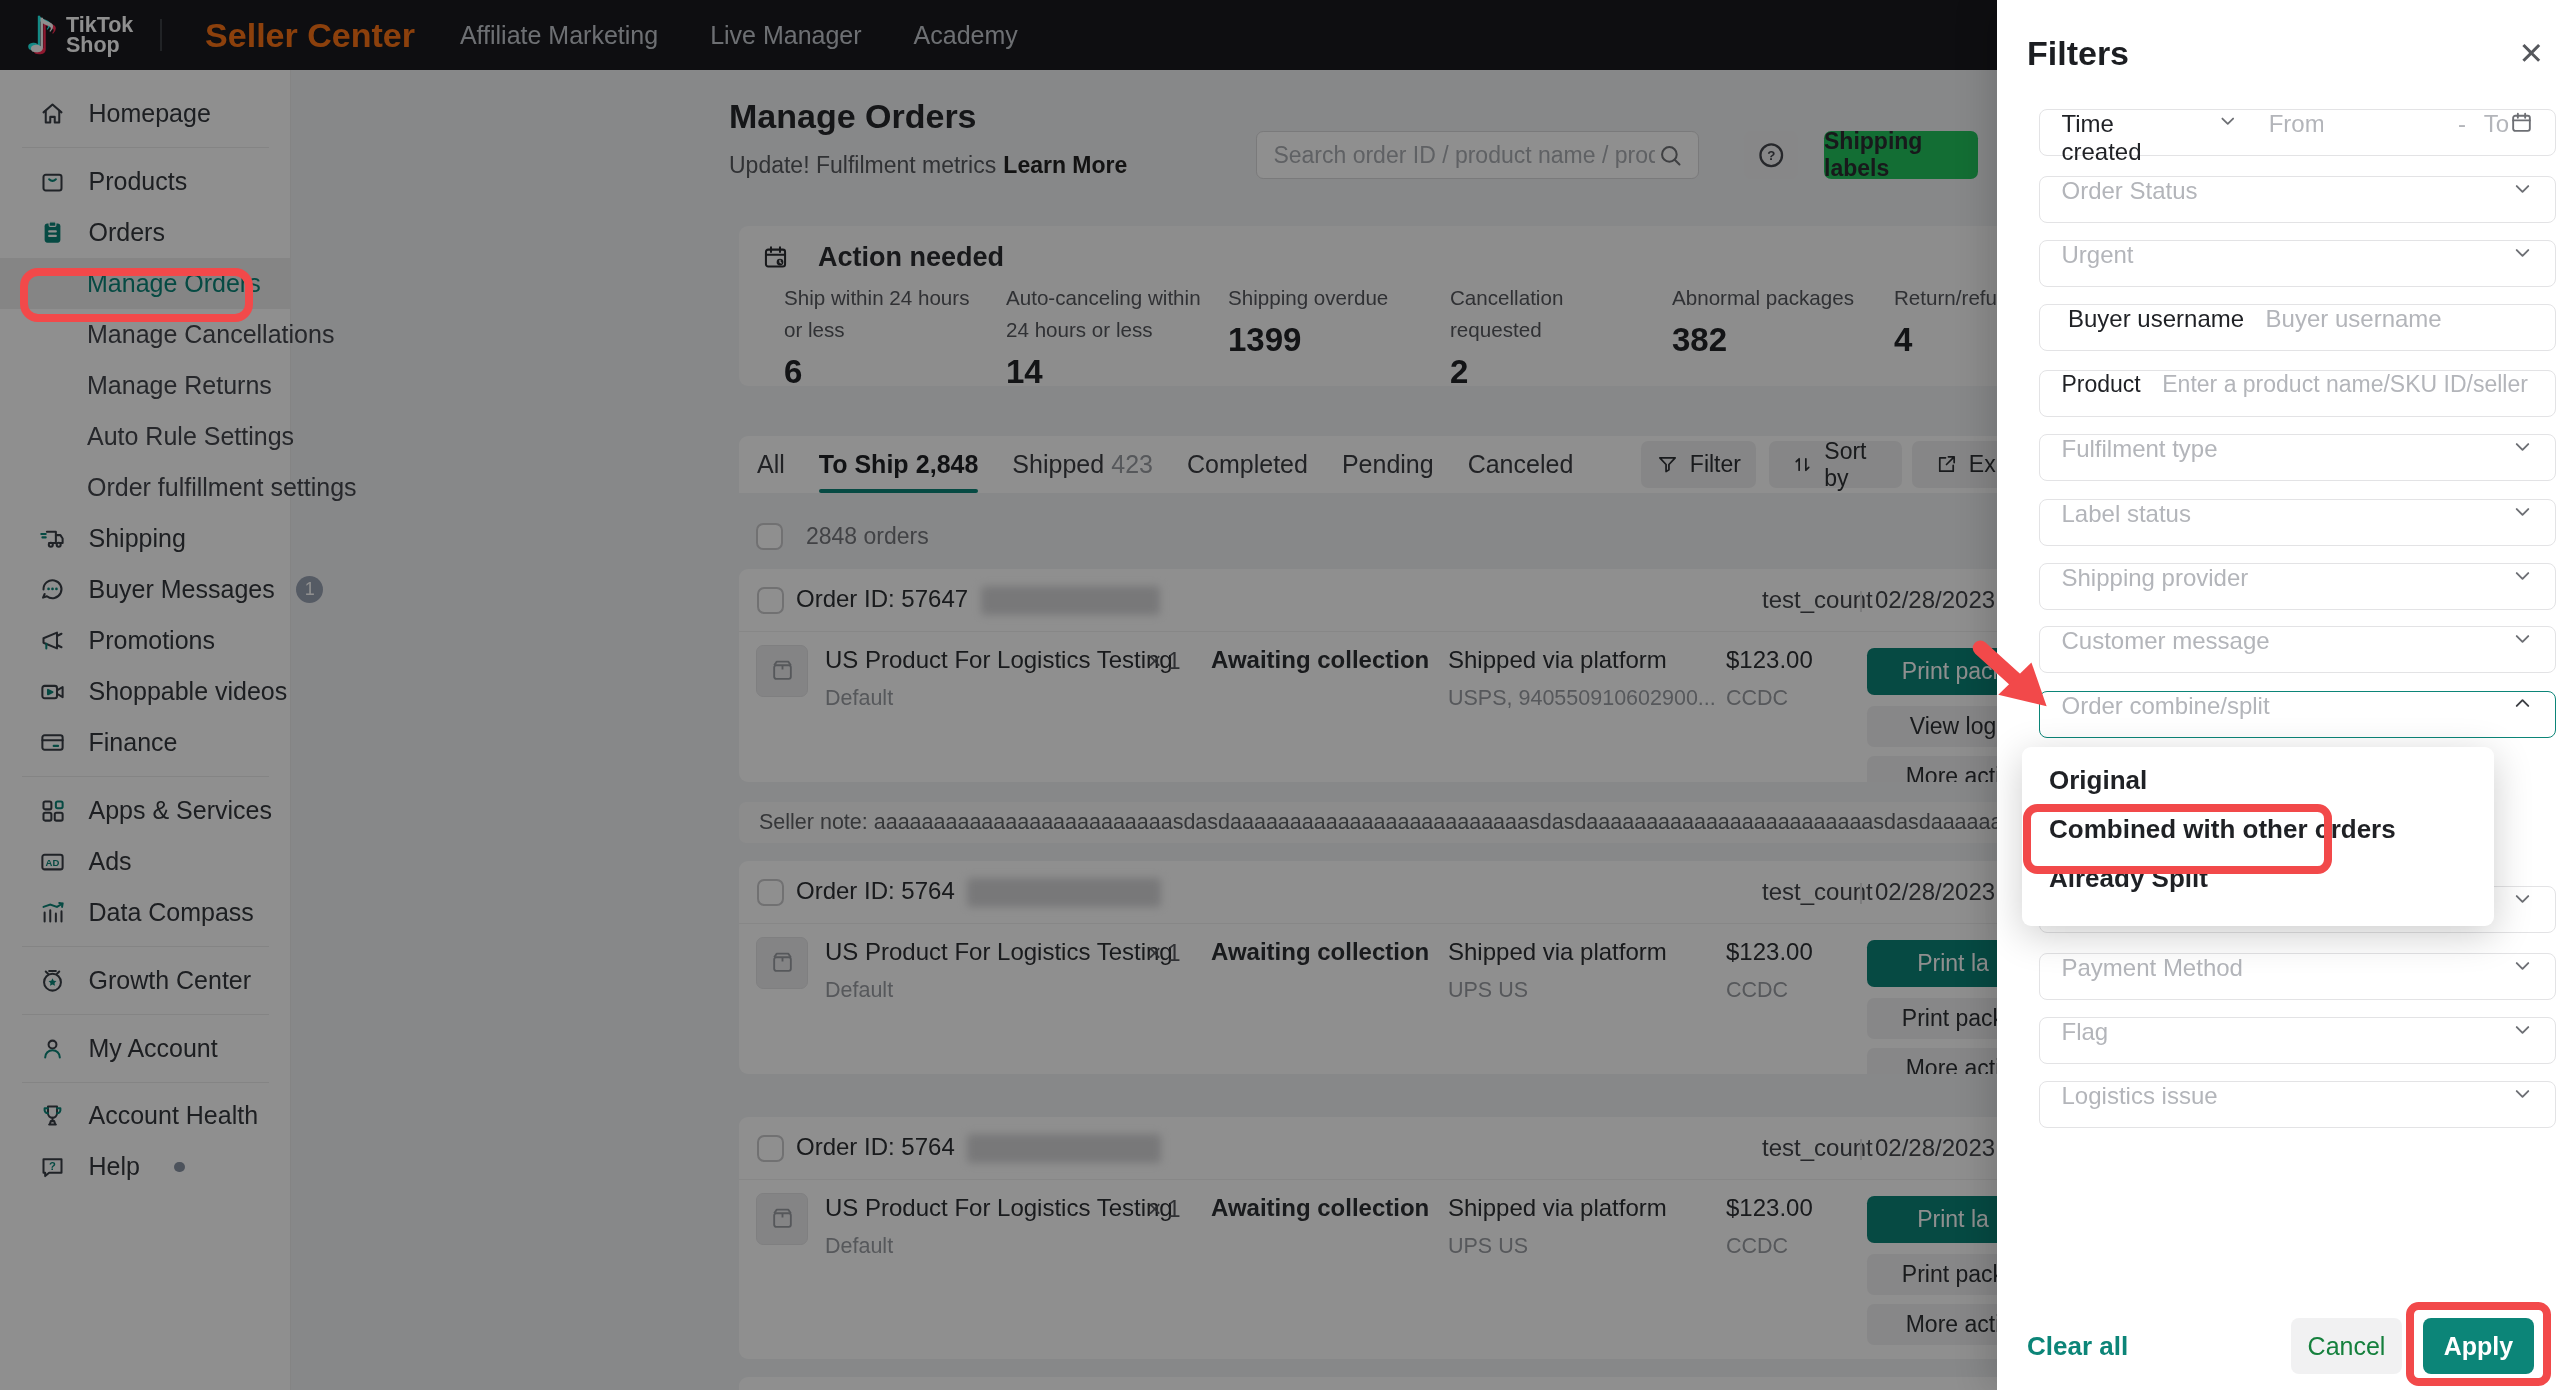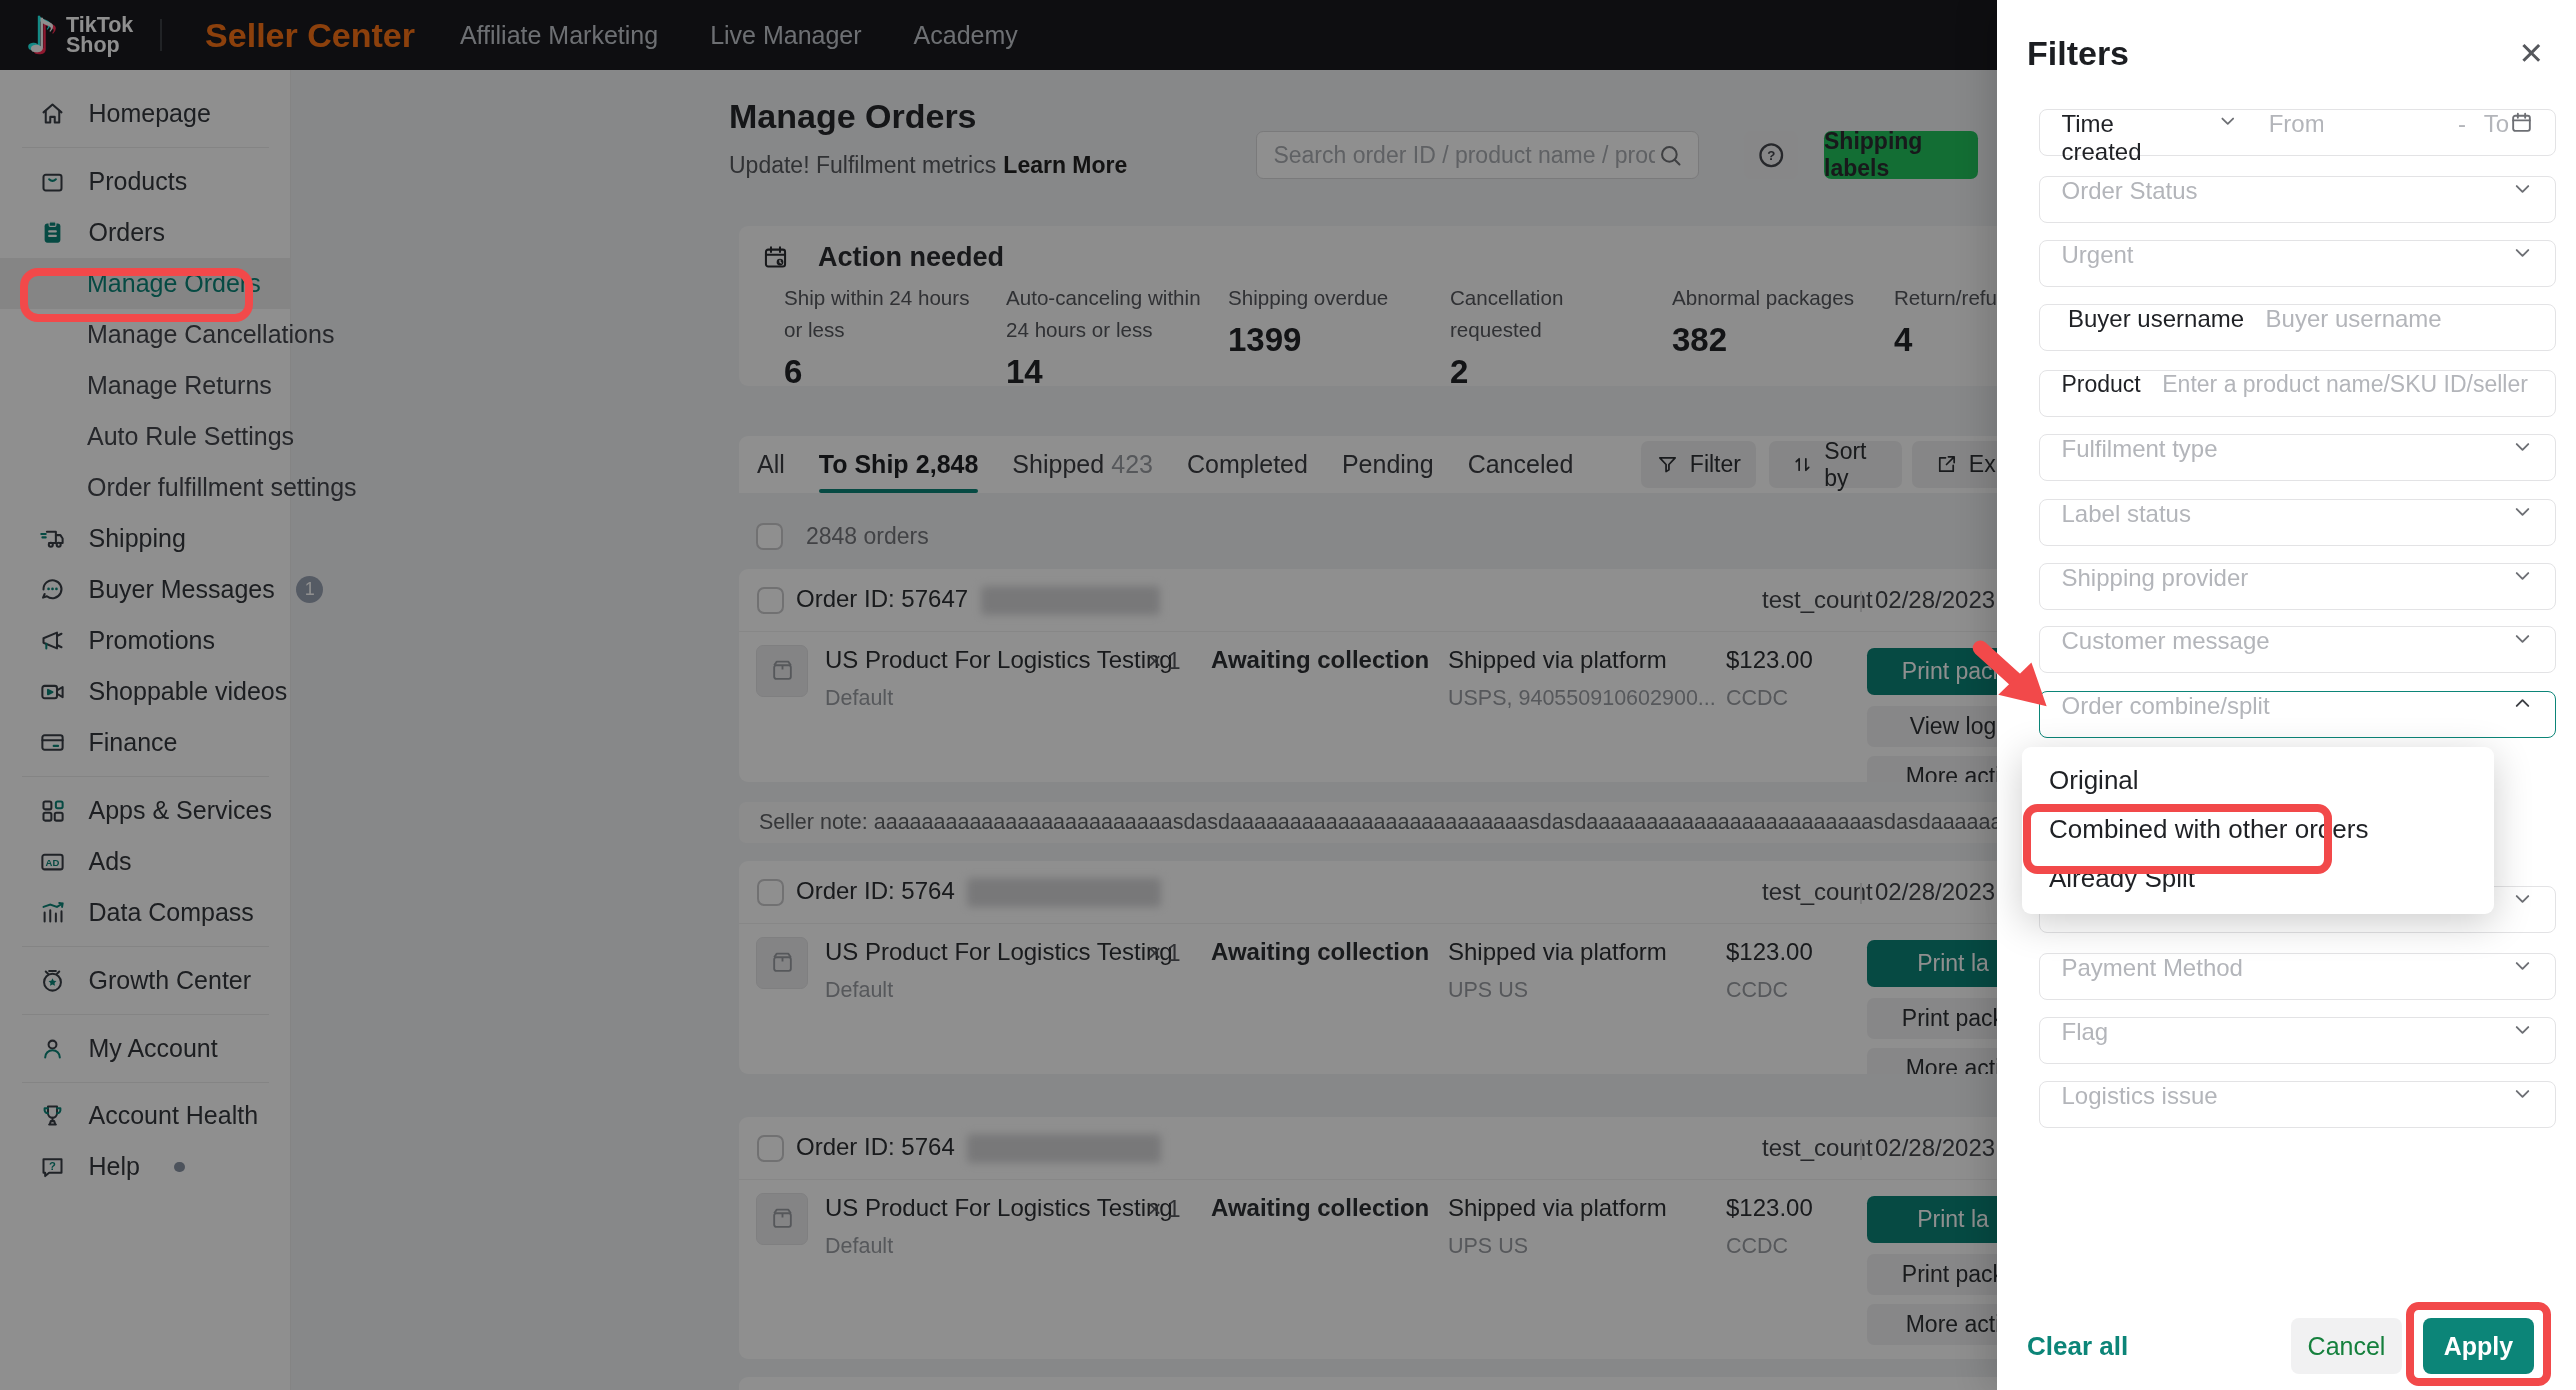--- a/index.html
+++ b/index.html
@@ -105,21 +105,21 @@
           box-shadow:-10.8px 0 32px rgba(0,0,0,0.14);}
   .f-title{position:absolute;left:30px;top:34px;font-size:34px;font-weight:700;color:#1c1e22;}
   .f-close{position:absolute;right:32px;top:38px;font-size:30.5px;color:#55575c;line-height:1;}
   .f-field{position:absolute;left:30px;width:517px;height:47px;border:1.8px solid #e3e3e5;border-radius:8px;
            background:#fff;display:flex;align-items:flex-start;padding:0 21.5px;font-size:24px;color:#b3b5ba;margin-left:12px;}
   .f-field .flabel{color:#1f2125;}
   .f-field .chev{margin-left:auto;color:#6d6f74;display:flex;}
   .f-field.open{border-color:#0C8578;}
   .f-field .ph{white-space:nowrap;overflow:hidden;}
   .f-drop{position:absolute;left:25px;top:747px;width:472px;background:#fff;border-radius:9px;
-          box-shadow:0 9px 39px rgba(0,0,0,0.20);z-index:60;padding:9px 0 11px;}
+          box-shadow:0 9px 39px rgba(0,0,0,0.20);z-index:60;padding:9px 0 23px;font-weight:bold;}
   .f-opt{height:49px;display:flex;align-items:center;padding-left:27px;font-size:26px;color:#1f2125;}
   .f-clear{position:absolute;left:30px;top:1331px;font-size:26px;font-weight:600;color:#0C8578;}
   .f-btn{position:absolute;top:1318px;height:56px;border-radius:8px;display:flex;align-items:center;
          justify-content:center;font-size:25px;}
   .f-cancel{left:294px;width:111px;background:#f1f1f2;color:#15803d;}
   .f-apply{left:426px;width:111px;background:#0C8578;color:#fff;font-weight:600;}
 
   
   .anno{position:absolute;border:8px solid #F2494A;border-radius:16px;z-index:80;}
   .anno-sidebar{left:20px;top:268px;width:233px;height:54px;border-radius:18px;}

